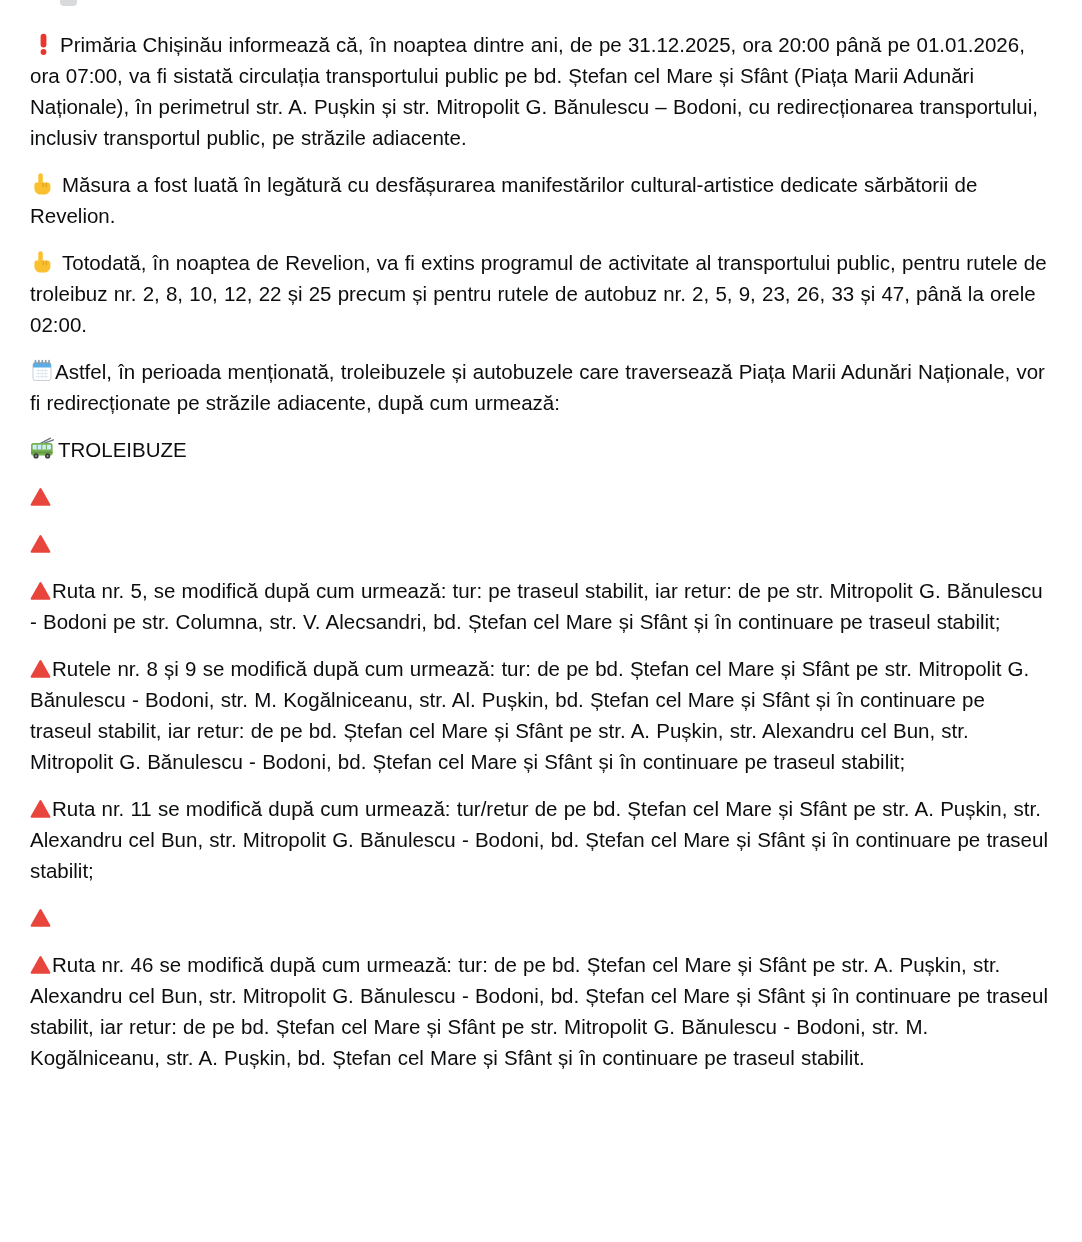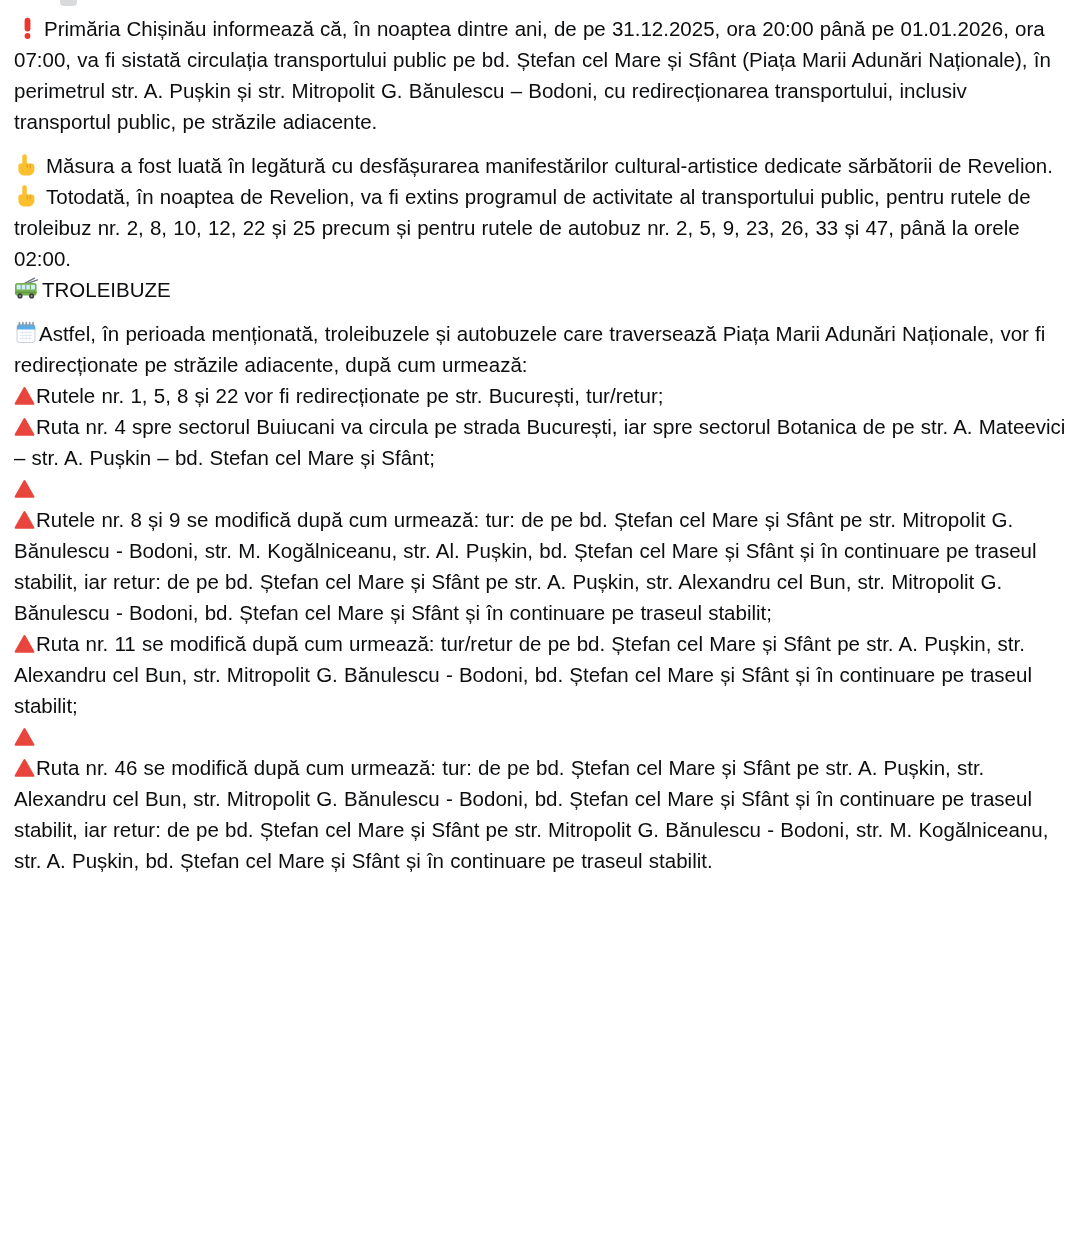--- a/index.html
+++ b/index.html
@@ -6,21 +6,21 @@
   body{
     width:1082px;height:1242px;box-sizing:border-box;
     background:#ffffff;color:#0c0d0f;
     font-family:"Liberation Sans",sans-serif;
     font-size:20.5px;line-height:31px;
     padding:13px 14px 0 14px;
     position:relative;overflow:hidden;
     -webkit-font-smoothing:antialiased;
   }
   .post{width:100%}
-  p.para{margin:0;padding:0;word-spacing:0.5px}
+  p.para{margin:16px;padding:0;word-spacing:0.5px}
   p.gap-small{margin-top:13px}
   p.gap-large{margin-top:20px}
   .icon{display:inline-block;margin-right:1px}
   .icon.sp{margin-right:8px}
   p.lead .icon{margin-left:5px}
   .icon svg{vertical-align:-4px}
   .artifact{
     position:absolute;left:60px;top:0;width:17px;height:6px;
     background:#d9dadc;border-radius:0 0 4px 4px;
   }
@@ -42,59 +42,59 @@
             <path d="M6.3 10.4h11.1c1.7 0 3 1.3 3 3v3.1c0 3.3-2.7 6-6 6h-4c-3.3 0-6-2.7-6-6v-3.3c0-1.6.8-2.8 1.9-2.8z" fill="#fbc02d"></path>
             <path d="M13.2 11.4v3.4 M16.3 11.4v3.4" stroke="#e09b21" stroke-width="1.1" stroke-linecap="round" fill="none"></path>
           </svg></span><span class="text">Măsura a fost luată în legătură cu desfășurarea manifestărilor cultural-artistice dedicate sărbătorii de Revelion.</span></p>
 
   <p class="para"><span class="icon sp"><svg width="24" height="24" viewBox="0 0 24 24">
             <rect x="8.3" y="1.2" width="4.5" height="12" rx="2.25" fill="#fbc02d"></rect>
             <path d="M6.3 10.4h11.1c1.7 0 3 1.3 3 3v3.1c0 3.3-2.7 6-6 6h-4c-3.3 0-6-2.7-6-6v-3.3c0-1.6.8-2.8 1.9-2.8z" fill="#fbc02d"></path>
             <path d="M13.2 11.4v3.4 M16.3 11.4v3.4" stroke="#e09b21" stroke-width="1.1" stroke-linecap="round" fill="none"></path>
           </svg></span><span class="text">Totodată, în noaptea de Revelion, va fi extins programul de activitate al transportului public, pentru rutele de troleibuz nr. 2, 8, 10, 12, 22 și 25 precum și pentru rutele de autobuz nr. 2, 5, 9, 23, 26, 33 și 47, până la orele 02:00.</span></p>
 
-  <p class="para"><span class="icon"><svg width="27" height="24" viewBox="0 0 27 24">
-            <path d="M11 6.2 L20.5 1.2 M14.5 6.2 L23.5 2.8" stroke="#6a7680" stroke-width="1.3" fill="none" stroke-linecap="round"></path>
-            <rect x="1" y="6" width="21.6" height="12.6" rx="2.6" fill="#74b04c"></rect>
-            <rect x="2.6" y="7.8" width="18.4" height="4.8" rx="1" fill="#cdeffd"></rect>
-            <path d="M7.2 7.8v4.8 M11.8 7.8v4.8 M16.4 7.8v4.8" stroke="#74b04c" stroke-width="1.1"></path>
-            <rect x="1" y="14.8" width="21.6" height="1.3" fill="#639746"></rect>
-            <circle cx="6" cy="18.9" r="2.6" fill="#3b3f43"></circle>
-            <circle cx="17.6" cy="18.9" r="2.6" fill="#3b3f43"></circle>
-            <circle cx="6" cy="18.9" r="1" fill="#9aa2a8"></circle>
-            <circle cx="17.6" cy="18.9" r="1" fill="#9aa2a8"></circle>
-          </svg></span><span class="text">TROLEIBUZE</span></p>
-
   <p class="para gap-small"><span class="icon"><svg width="24" height="24" viewBox="0 0 24 24">
             <rect x="3" y="3.5" width="18" height="18" rx="2.2" fill="#ffffff" stroke="#c6cfd6" stroke-width="1"></rect>
             <path d="M3 5.7c0-1.2 1-2.2 2.2-2.2h13.6c1.2 0 2.2 1 2.2 2.2v2.8H3z" fill="#59aeea"></path>
             <path d="M6 11.5h12 M6 14.5h12 M6 17.5h12" stroke="#dde6ec" stroke-width="1"></path>
             <path d="M8.6 9.5v10.5 M12 9.5v10.5 M15.4 9.5v10.5" stroke="#e7eef3" stroke-width="1"></path>
             <g fill="#8e9ba6">
               <rect x="4.6" y="0.8" width="1.7" height="4.6" rx="0.85"></rect>
               <rect x="8" y="0.8" width="1.7" height="4.6" rx="0.85"></rect>
               <rect x="11.4" y="0.8" width="1.7" height="4.6" rx="0.85"></rect>
               <rect x="14.8" y="0.8" width="1.7" height="4.6" rx="0.85"></rect>
               <rect x="18.2" y="0.8" width="1.7" height="4.6" rx="0.85"></rect>
             </g>
           </svg></span><span class="text">Astfel, în perioada menționată, troleibuzele și autobuzele care traversează Piața Marii Adunări Naționale, vor fi redirecționate pe străzile adiacente, după cum urmează:</span></p>
 
-  <p class="para"><span class="icon"><svg width="21" height="22" viewBox="0 0 21 22">
-            <path d="M10.5 3 L19.4 18.8 H1.6 Z" fill="#e8453c" stroke="#e8453c" stroke-width="2" stroke-linejoin="round"></path>
-          </svg></span><span class="text">Rutele nr. 1, 5, 8 și 22 vor fi redirecționate pe str. București, tur/retur;</span></p>
+  <p class="para"><span class="icon"><svg width="27" height="24" viewBox="0 0 27 24">
+            <path d="M11 6.2 L20.5 1.2 M14.5 6.2 L23.5 2.8" stroke="#6a7680" stroke-width="1.3" fill="none" stroke-linecap="round"></path>
+            <rect x="1" y="6" width="21.6" height="12.6" rx="2.6" fill="#74b04c"></rect>
+            <rect x="2.6" y="7.8" width="18.4" height="4.8" rx="1" fill="#cdeffd"></rect>
+            <path d="M7.2 7.8v4.8 M11.8 7.8v4.8 M16.4 7.8v4.8" stroke="#74b04c" stroke-width="1.1"></path>
+            <rect x="1" y="14.8" width="21.6" height="1.3" fill="#639746"></rect>
+            <circle cx="6" cy="18.9" r="2.6" fill="#3b3f43"></circle>
+            <circle cx="17.6" cy="18.9" r="2.6" fill="#3b3f43"></circle>
+            <circle cx="6" cy="18.9" r="1" fill="#9aa2a8"></circle>
+            <circle cx="17.6" cy="18.9" r="1" fill="#9aa2a8"></circle>
+          </svg></span><span class="text">TROLEIBUZE</span></p>
 
   <p class="para"><span class="icon"><svg width="21" height="22" viewBox="0 0 21 22">
             <path d="M10.5 3 L19.4 18.8 H1.6 Z" fill="#e8453c" stroke="#e8453c" stroke-width="2" stroke-linejoin="round"></path>
-          </svg></span><span class="text">Ruta nr. 4 spre sectorul Buiucani va circula pe strada București, iar spre sectorul Botanica de pe str. A. Mateevici – str. A. Pușkin – bd. Stefan cel Mare și Sfânt;</span></p>
+          </svg></span></p>
+
+  <p class="para"><span class="icon"><svg width="21" height="22" viewBox="0 0 21 22">
+            <path d="M10.5 3 L19.4 18.8 H1.6 Z" fill="#e8453c" stroke="#e8453c" stroke-width="2" stroke-linejoin="round"></path>
+          </svg></span></p>
 
 
 
   <p class="para"><span class="icon"><svg width="21" height="22" viewBox="0 0 21 22">
             <path d="M10.5 3 L19.4 18.8 H1.6 Z" fill="#e8453c" stroke="#e8453c" stroke-width="2" stroke-linejoin="round"></path>
-          </svg></span></p>
+          </svg></span><span class="text">Ruta nr. 5, se modifică după cum urmează: tur: pe traseul stabilit, iar retur: de pe str. Mitropolit G. Bănulescu - Bodoni pe str. Columna, str. V. Alecsandri, bd. Ștefan cel Mare și Sfânt și în continuare pe traseul stabilit;</span></p>
 
   <p class="para"><span class="icon"><svg width="21" height="22" viewBox="0 0 21 22">
             <path d="M10.5 3 L19.4 18.8 H1.6 Z" fill="#e8453c" stroke="#e8453c" stroke-width="2" stroke-linejoin="round"></path>
           </svg></span><span class="text">Rutele nr. 8 și 9 se modifică după cum urmează: tur: de pe bd. Ștefan cel Mare și Sfânt pe str. Mitropolit G. Bănulescu - Bodoni, str. M. Kogălniceanu, str. Al. Pușkin, bd. Ștefan cel Mare și Sfânt și în continuare pe traseul stabilit, iar retur: de pe bd. Ștefan cel Mare și Sfânt pe str. A. Pușkin, str. Alexandru cel Bun, str. Mitropolit G. Bănulescu - Bodoni, bd. Ștefan cel Mare și Sfânt și în continuare pe traseul stabilit;</span></p>
 
   <p class="para"><span class="icon"><svg width="21" height="22" viewBox="0 0 21 22">
             <path d="M10.5 3 L19.4 18.8 H1.6 Z" fill="#e8453c" stroke="#e8453c" stroke-width="2" stroke-linejoin="round"></path>
           </svg></span><span class="text">Ruta nr. 11 se modifică după cum urmează: tur/retur de pe bd. Ștefan cel Mare și Sfânt pe str. A. Pușkin, str. Alexandru cel Bun, str. Mitropolit G. Bănulescu - Bodoni, bd. Ștefan cel Mare și Sfânt și în continuare pe traseul stabilit;</span></p>
 
   <p class="para"><span class="icon"><svg width="21" height="22" viewBox="0 0 21 22">

